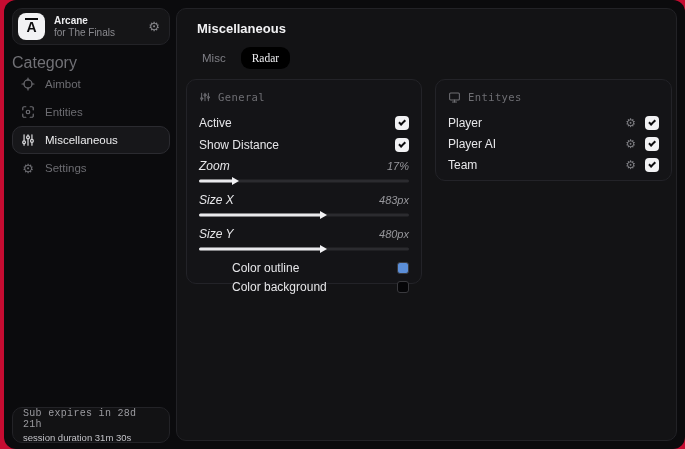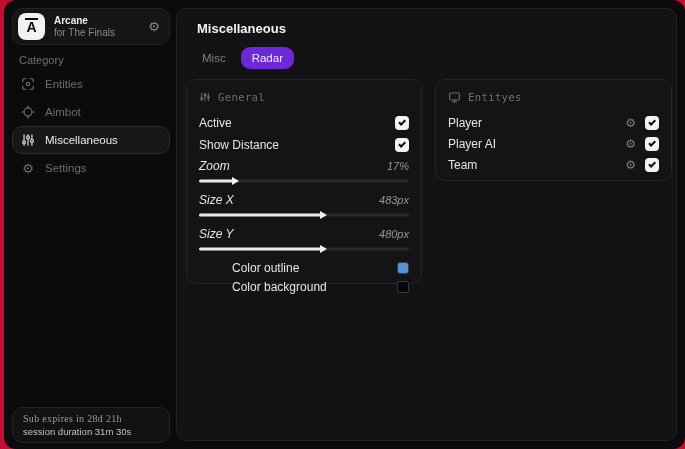--- a/index.html
+++ b/index.html
@@ -24,47 +24,47 @@
   .logo {
     width:27px; height:27px; background:#f2f2f4; border-radius:8px;
     display:flex; align-items:center; justify-content:center;
     color:#0b0b0d; font-weight:bold; font-size:14px; position:relative;
   }
   .logo::before { content:''; position:absolute; top:5px; left:7px; right:7px; height:1.5px; background:#0b0b0d; }
   .brand-text { flex:1; line-height:1.15; }
   .brand-title { font-size:10px; font-weight:bold; color:#ececee; }
   .brand-sub { font-size:10px; color:#8b8b90; }
   .brand-gear { font-size:12px; color:#85858a; }
-  .category-label { position:absolute; left:15px; top:54px; font-size:11px; color:#717176; }
+  .category-label { position:absolute; left:8px; top:54px; font-size:16px; color:#717176; }
   .nav { position:absolute; left:8px; top:70px; width:158px; display:flex; flex-direction:column; }
   .nav-item {
     height:28px; display:flex; align-items:center; gap:10px; padding:0 8px;
     color:#6c6c71; font-size:11.5px; border-radius:10px; border:1px solid transparent;
     cursor:default;
   }
   .nav-item.active { color:#ececee; background:#17171a; border-color:#2b2b30; }
   .nav-icon { width:14px; height:14px; display:flex; align-items:center; justify-content:center; }
   .nav-icon svg { display:block; }
   .gear-glyph { font-size:13px; line-height:1; font-family:"DejaVu Sans", sans-serif; }
   .footer-card {
     position:absolute; left:8px; top:407px; width:158px; height:36px;
     background:#121214; border:1px solid #232327; border-radius:10px;
     padding:4px 10px; display:flex; flex-direction:column; justify-content:center;
   }
-  .footer-line1 { font-family:Liberation Serif, serif; font-size:10px; color:#9b9ba0; letter-spacing:0.3px; }
+  .footer-line1 { font-family:Liberation Mono, monospace; font-size:10px; color:#9b9ba0; letter-spacing:0.3px; }
   .footer-line2 { font-size:9.5px; color:#c2c2c7; margin-top:2px; }
   
   .main {
     position:absolute; left:172px; top:8px; width:501px; height:433px;
     background:#131315; border:1px solid #222226; border-radius:10px;
   }
   .page-title { position:absolute; left:20px; top:12px; font-size:13px; font-weight:bold; color:#f2f2f4; }
   .tabs { position:absolute; left:14px; top:38px; display:flex; gap:4px; align-items:center; }
   .tab { font-size:11.5px; padding:5px 11px; border-radius:9px; color:#7f7f85; cursor:default; }
-  .tab.active { background:#6d28d9; color:#ededf0; }
+  .tab.active { background:#000000; color:#ededf0;font-family:Liberation Serif, serif; }
   .card {
     position:absolute; background:#141417; border:1px solid #232328; border-radius:10px;
     padding:10px 12px;
   }
   .card-general { left:9px; top:70px; width:236px; height:205px; }
   .card-entities { left:258px; top:70px; width:237px; height:102px; }
   .card-header {
     display:flex; align-items:center; gap:7px; height:14px; margin-bottom:8px;
     color:#6e6e73; font-family:"DejaVu Sans Mono", monospace; font-size:10.5px; letter-spacing:0.4px;
   }
@@ -109,43 +109,43 @@
       <span class="brand-gear gear-glyph">⚙</span>
     </div>
 
     <div class="category-label">Category</div>
 
     <div class="nav">
       <div class="nav-item">
         <span class="nav-icon">
           <svg width="14" height="14" viewBox="0 0 16 16">
               <g class="icon-stroke">
+                <circle cx="8" cy="8" r="4.6"></circle>
+                <line x1="8" y1="1.2" x2="8" y2="3.6"></line>
+                <line x1="8" y1="12.4" x2="8" y2="14.8"></line>
+                <line x1="1.2" y1="8" x2="3.6" y2="8"></line>
+                <line x1="12.4" y1="8" x2="14.8" y2="8"></line>
+              </g>
+            </svg>
+        </span>
+        <span>Aimbot</span>
+      </div>
+      <div class="nav-item">
+        <span class="nav-icon">
+          <svg width="14" height="14" viewBox="0 0 16 16">
+              <g class="icon-stroke">
                 <path d="M2 5.5V3.5a1.5 1.5 0 0 1 1.5-1.5h2"></path>
                 <path d="M14 5.5V3.5a1.5 1.5 0 0 0-1.5-1.5h-2"></path>
                 <path d="M2 10.5v2a1.5 1.5 0 0 0 1.5 1.5h2"></path>
                 <path d="M14 10.5v2a1.5 1.5 0 0 1-1.5 1.5h-2"></path>
                 <circle cx="8" cy="8" r="2"></circle>
               </g>
             </svg>
         </span>
         <span>Entities</span>
-      </div>
-      <div class="nav-item">
-        <span class="nav-icon">
-          <svg width="14" height="14" viewBox="0 0 16 16">
-              <g class="icon-stroke">
-                <circle cx="8" cy="8" r="4.6"></circle>
-                <line x1="8" y1="1.2" x2="8" y2="3.6"></line>
-                <line x1="8" y1="12.4" x2="8" y2="14.8"></line>
-                <line x1="1.2" y1="8" x2="3.6" y2="8"></line>
-                <line x1="12.4" y1="8" x2="14.8" y2="8"></line>
-              </g>
-            </svg>
-        </span>
-        <span>Aimbot</span>
       </div>
       <div class="nav-item active">
         <span class="nav-icon">
           <svg width="14" height="14" viewBox="0 0 16 16">
               <g class="icon-stroke-bright">
                 <line x1="3.5" y1="2" x2="3.5" y2="14"></line>
                 <line x1="8" y1="2" x2="8" y2="14"></line>
                 <line x1="12.5" y1="2" x2="12.5" y2="14"></line>
                 <circle cx="3.5" cy="10.5" r="1.6" fill="#17171a"></circle>
                 <circle cx="8" cy="5" r="1.6" fill="#17171a"></circle>

